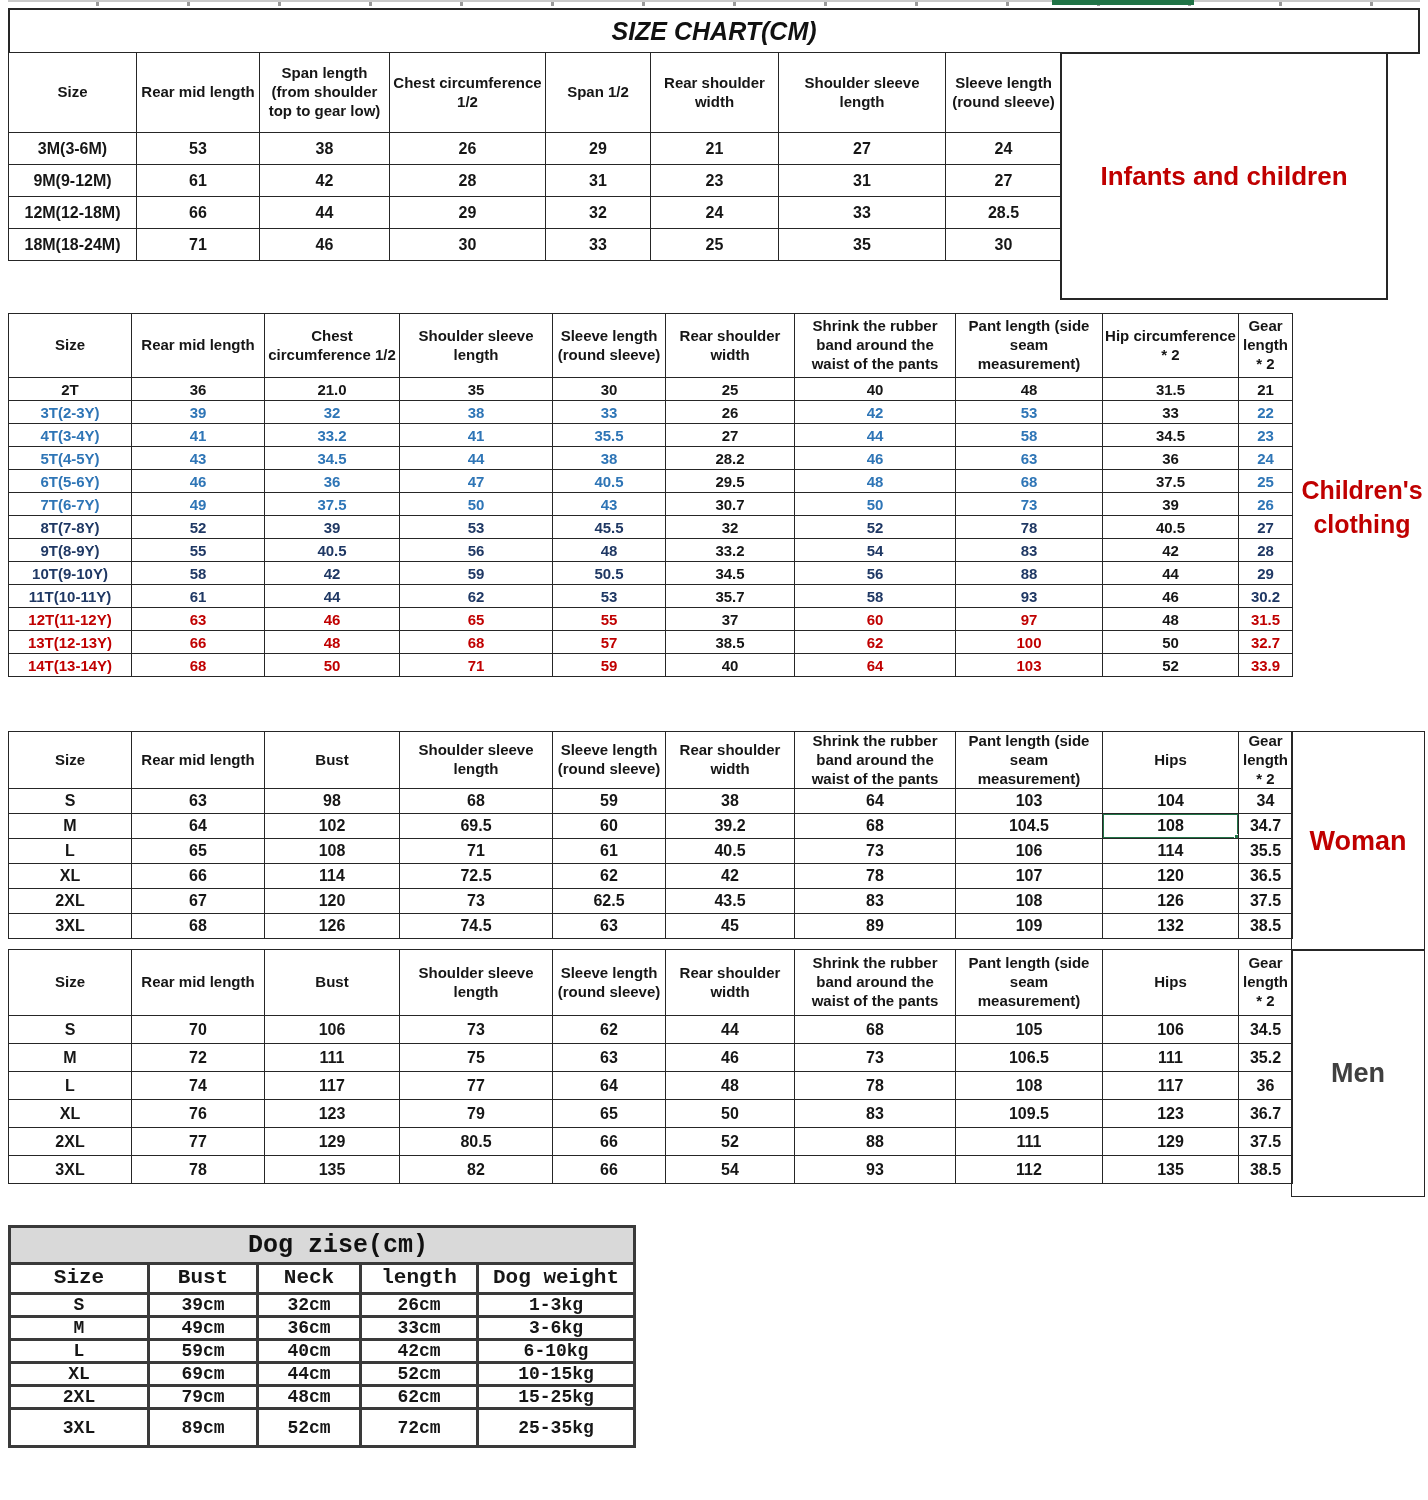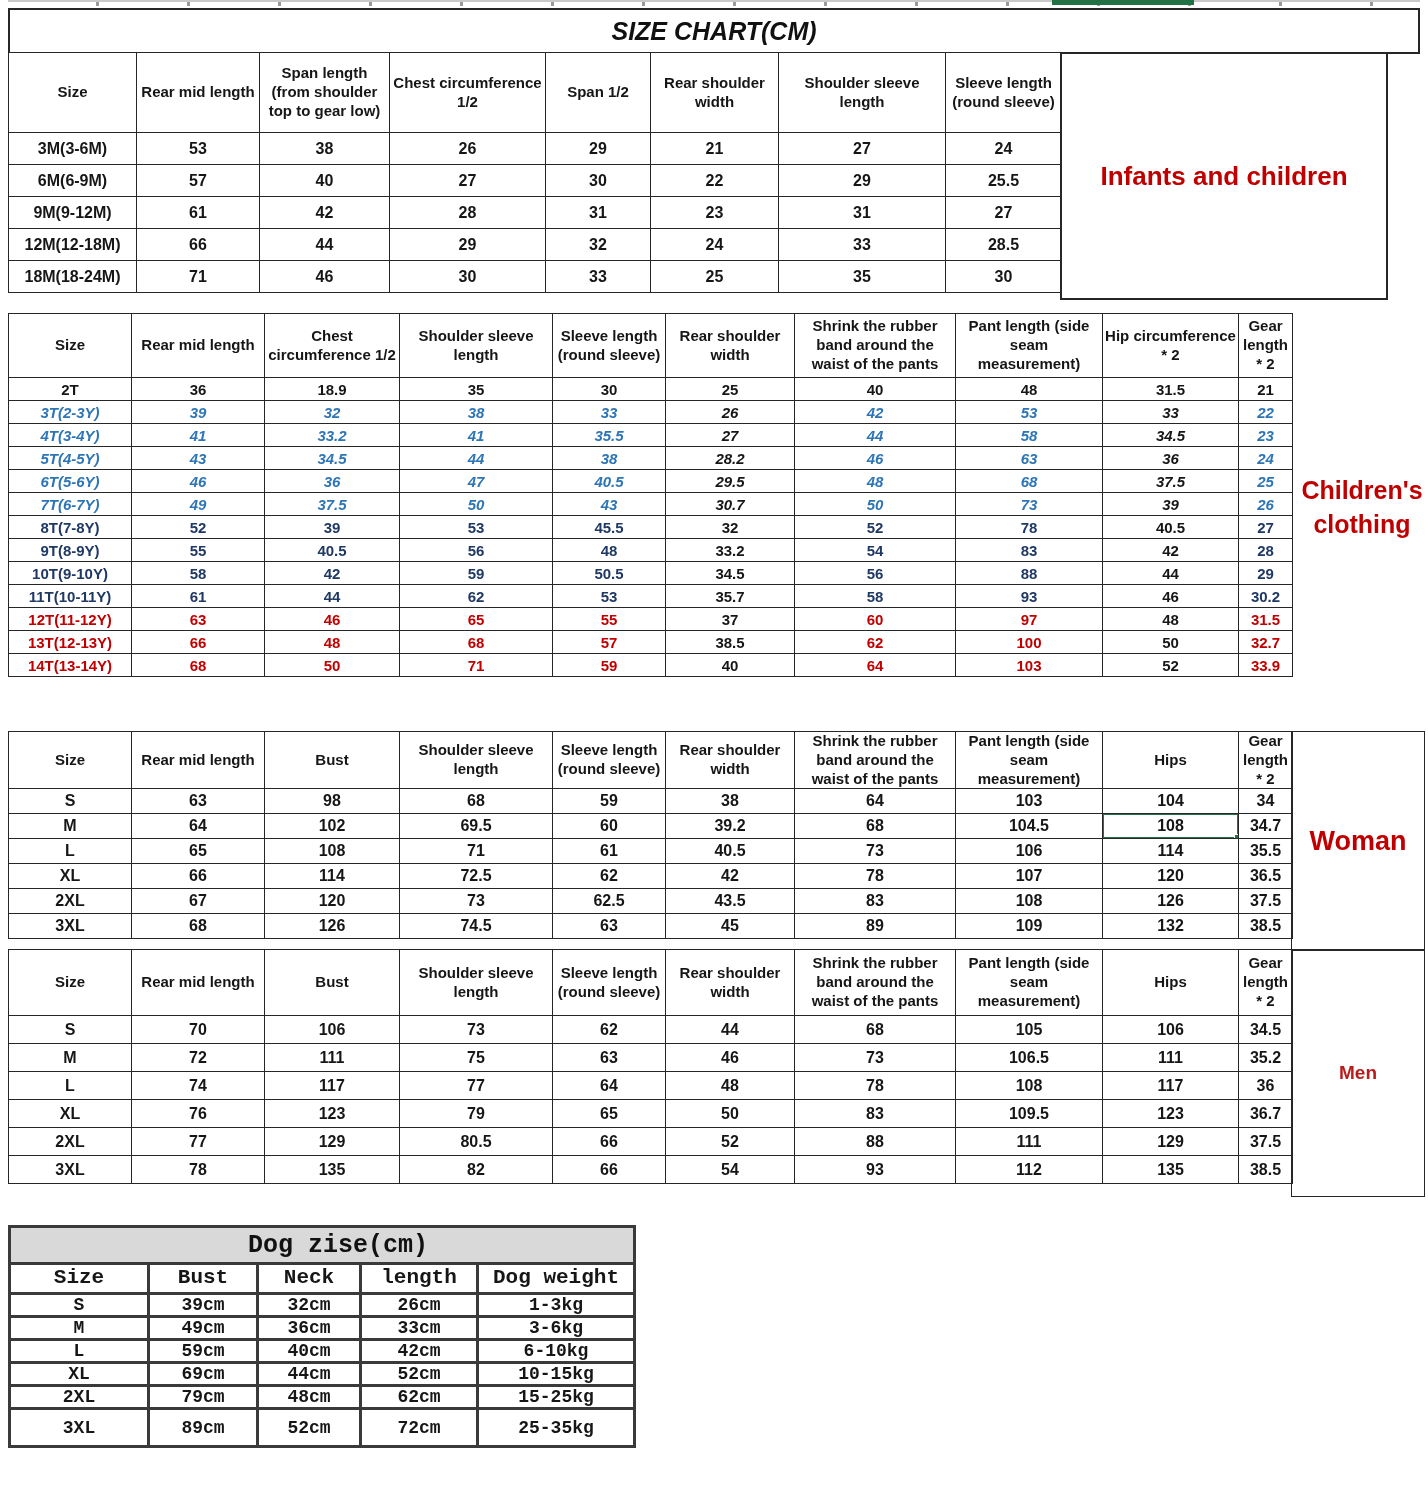--- a/index.html
+++ b/index.html
@@ -13,21 +13,21 @@
   #strip-green{position:absolute;left:1052px;top:0;width:142px;height:5px;background:#217346;}
 
   
   .grid{border-collapse:collapse;table-layout:fixed;background:#fff;position:absolute;}
   .grid th,.grid td{border:1.5px solid #262626;text-align:center;vertical-align:middle;
     padding:0 2px;overflow:hidden;}
   .grid th{font-size:15px;line-height:1.25;color:#161616;font-weight:700;}
   .grid td{font-size:16px;font-weight:700;color:#161616;}
 
   tr.tone-black td{color:#161616;}
-  tr.tone-blue  td{color:#2e75b6;font-style:italic;}
+  tr.tone-blue  td{color:#2e75b6;}
   tr.tone-navy  td{color:#1f3864;}
   tr.tone-red   td{color:#c00000;}
   td.force-black{color:#161616 !important;}
 
   
   td.sel-cell{position:relative;}
   td.sel-cell::before{content:'';position:absolute;inset:-1px;border:2px solid #217346;pointer-events:none;}
   td.sel-cell::after{content:'';position:absolute;right:-4px;bottom:-4px;width:6px;height:6px;
     background:#217346;border:1px solid #fff;}
 
@@ -72,21 +72,21 @@
   #t-woman tbody tr{height:25px;}
   #t3-label-box{position:absolute;left:1291px;top:731px;width:134px;height:220px;box-sizing:border-box;
     border:1.5px solid #262626;display:flex;align-items:center;justify-content:center;
     color:#c00000;font-size:27px;font-weight:700;}
 
   #t-men{left:8px;top:949px;width:1285px;}
   #t-men thead tr{height:66px;}
   #t-men tbody tr{height:28px;}
   #t4-label-box{position:absolute;left:1291px;top:949px;width:134px;height:248px;box-sizing:border-box;
     border:1.5px solid #262626;display:flex;align-items:center;justify-content:center;
-    color:#b91c1c;font-size:19px;font-weight:700;}
+    color:#404040;font-size:27px;font-weight:700;}
 
   
   #dog-title-box{position:absolute;left:8px;top:1225px;width:628px;height:40px;box-sizing:border-box;
     background:#d9d9d9;border:3px solid #3a3a3a;display:flex;align-items:center;justify-content:center;
     font-family:"Liberation Mono",monospace;font-weight:700;font-size:25px;color:#111;padding-left:32px;}
   #t-dog{left:8px;top:1262px;width:628px;font-family:"Liberation Mono",monospace;}
   #t-dog th,#t-dog td{border:3px solid #3a3a3a;font-family:"Liberation Mono",monospace;}
   #t-dog th{font-size:21px;}
   #t-dog td{font-size:18px;}
   #t-dog thead tr{height:30px;}
@@ -125,30 +125,20 @@
           <td>3M(3-6M)</td>
           <td>53</td>
           <td>38</td>
           <td>26</td>
           <td>29</td>
           <td>21</td>
           <td>27</td>
           <td>24</td>
         </tr>
         <tr class="tone-black">
-          <td>6M(6-9M)</td>
-          <td>57</td>
-          <td>40</td>
-          <td>27</td>
-          <td>30</td>
-          <td>22</td>
-          <td>29</td>
-          <td>25.5</td>
-        </tr>
-        <tr class="tone-black">
           <td>9M(9-12M)</td>
           <td>61</td>
           <td>42</td>
           <td>28</td>
           <td>31</td>
           <td>23</td>
           <td>31</td>
           <td>27</td>
         </tr>
         <tr class="tone-black">
@@ -187,21 +177,21 @@
           <th>Shrink the rubber band around the waist of the pants</th>
           <th>Pant length (side seam measurement)</th>
           <th>Hip circumference * 2</th>
           <th>Gear length * 2</th>
         </tr>
       </thead>
       <tbody>
         <tr class="tone-black">
           <td>2T</td>
           <td>36</td>
-          <td>18.9</td>
+          <td>21.0</td>
           <td>35</td>
           <td>30</td>
           <td class="force-black">25</td>
           <td>40</td>
           <td>48</td>
           <td class="force-black">31.5</td>
           <td>21</td>
         </tr>
         <tr class="tone-blue">
           <td>3T(2-3Y)</td>

